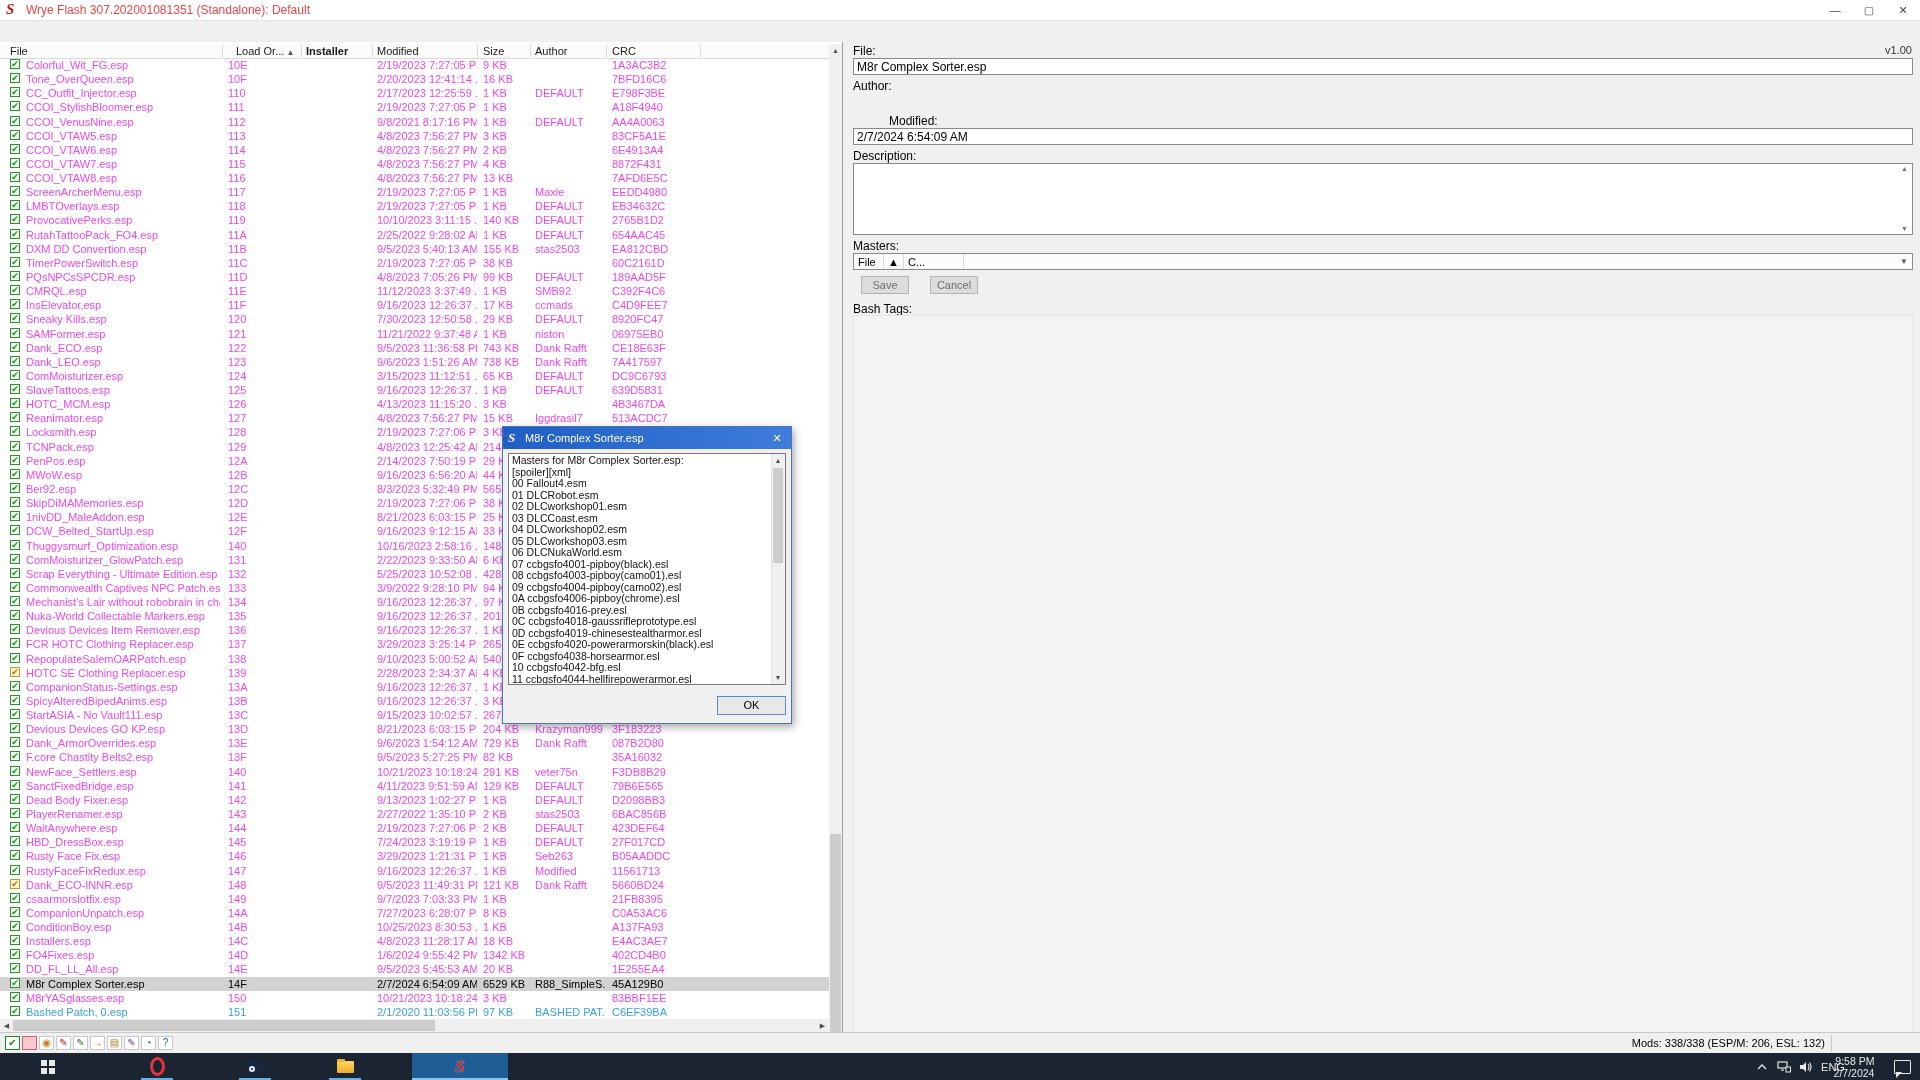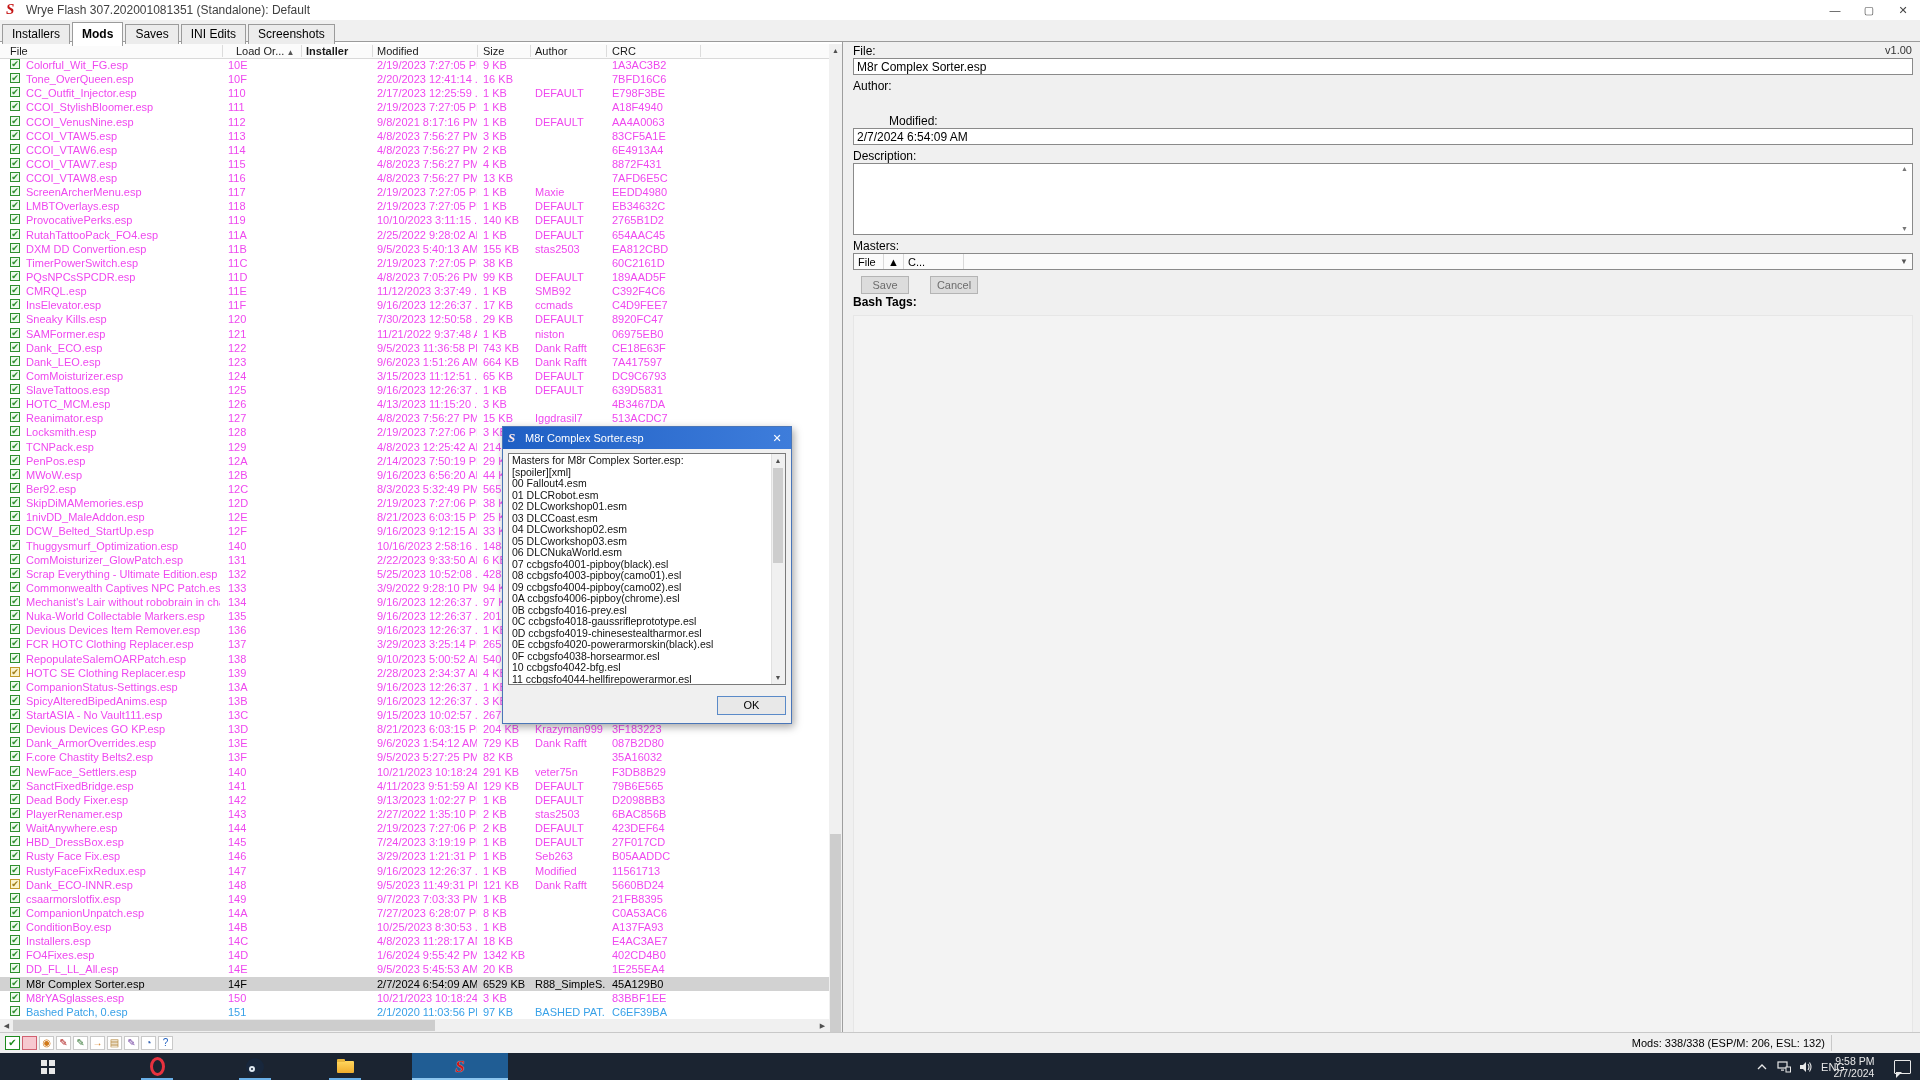--- a/index.html
+++ b/index.html
@@ -3,21 +3,21 @@
 <meta charset="utf-8">
 <style>
   html,body{margin:0;padding:0;}
   .screen{position:relative;width:1920px;height:1080px;background:#f0f0f0;
     font-family:"Liberation Sans",sans-serif;overflow:hidden;color:#000;}
   
   .titlebar{position:absolute;left:0;top:0;width:1920px;height:20px;background:#ffffff;
     border-bottom:1px solid #e4e4e4;font-size:12px;}
   .appicon{position:absolute;left:6px;top:2px;width:14px;height:14px;color:#c41414;
     font-family:"Liberation Serif",serif;font-style:italic;font-weight:bold;font-size:15px;line-height:14px;}
-  .apptitle{position:absolute;left:26px;top:3px;color:#404040;}
+  .apptitle{position:absolute;left:26px;top:3px;color:#ef4444;}
   .winbtn{position:absolute;top:0;width:34px;height:20px;text-align:center;line-height:20px;
     font-size:11px;color:#444;}
   
   .tabstrip{position:absolute;left:0;top:20px;width:1920px;height:22px;background:#f0f0f0;}
   .tabstrip .edge{position:absolute;left:0;right:0;bottom:0;border-bottom:1px solid #9b9b9b;}
   .tab{position:relative;display:inline-block;margin-left:2px;margin-top:4px;padding:2px 9px 3px 9px;
     font-size:12px;background:#ececec;border:1px solid #9b9b9b;border-bottom:none;z-index:1;}
   .tab.active{background:#ffffff;margin-top:1px;padding-top:4px;padding-bottom:5px;z-index:3;font-weight:bold;}
   
   .listpane{position:absolute;left:0;top:42px;width:843px;height:990px;background:#ffffff;
@@ -113,24 +113,20 @@
 <body>
 
 <div class="screen">
 
   <div class="titlebar">
     <span class="appicon">S</span>
     <span class="apptitle">Wrye Flash 307.202001081351 (Standalone): Default</span>
     <span id="winbtns"><span class="winbtn" style="left: 1818px;">—</span><span class="winbtn" style="left: 1852px;">▢</span><span class="winbtn" style="left: 1886px;">✕</span></span>
   </div>
 
-  <div class="tabstrip">
-    <div class="edge"></div>
-    <span id="tabs"><span class="tab">Installers</span><span class="tab active">Mods</span><span class="tab">Saves</span><span class="tab">INI Edits</span><span class="tab">Screenshots</span></span>
-  </div>
 
   <div class="listpane">
     <div class="listheader" id="listheader">
         <span class="hcell" style="left: 10px; width: 210px;">File</span>
         <span class="hcell" style="left: 236px; width: 70px;">Load Or...<span class="sortglyph"> ▲</span></span>
         <span class="hcell" style="left: 306px; width: 66px; font-weight: bold;">Installer</span>
         <span class="hcell" style="left: 377px; width: 100px;">Modified</span>
         <span class="hcell" style="left: 483px; width: 47px;">Size</span>
         <span class="hcell" style="left: 535px; width: 70px;">Author</span>
         <span class="hcell" style="left: 612px; width: 88px;">CRC</span>
@@ -352,21 +348,21 @@
           <span class="cell c-size">743 KB</span>
           <span class="cell c-auth">Dank Rafft</span>
           <span class="cell c-crc">CE18E63F</span>
         </div>
         <div class="mrow" style="top: 296.779px; height: 14.1324px; line-height: 14.1324px; color: rgb(239, 72, 239);">
           <span class="cb">✔</span>
           <span class="cell c-file">Dank_LEO.esp</span>
           <span class="cell c-lo">123</span>
           <span class="cell c-inst"></span>
           <span class="cell c-mod">9/6/2023 1:51:26 AM</span>
-          <span class="cell c-size">664 KB</span>
+          <span class="cell c-size">738 KB</span>
           <span class="cell c-auth">Dank Rafft</span>
           <span class="cell c-crc">7A417597</span>
         </div>
         <div class="mrow" style="top: 310.912px; height: 14.1324px; line-height: 14.1324px; color: rgb(239, 72, 239);">
           <span class="cb">✔</span>
           <span class="cell c-file">ComMoisturizer.esp</span>
           <span class="cell c-lo">124</span>
           <span class="cell c-inst"></span>
           <span class="cell c-mod">3/15/2023 11:12:51 ...</span>
           <span class="cell c-size">65 KB</span>
@@ -858,21 +854,21 @@
         <span class="mseg" style="width: 30px;">File</span>
         <span class="mseg" style="width: 20px;">▲</span>
         <span class="mseg" style="width: 60px;">C...</span>
         <span class="mseg fill"></span>
         <span class="mdrop">▼</span>
       </div>
 
     <div class="pbtn" style="left:18px;">Save</div>
     <div class="pbtn" style="left:87px;">Cancel</div>
 
-    <span class="dlabel" style="top:253px;font-weight:bold;">Bash Tags:</span>
+    <span class="dlabel" style="top:260px;">Bash Tags:</span>
     <div class="bashtags"></div>
   </div>
 
   <div class="dialog">
     <div class="dtitle">
       <span class="dicon">S</span>
       <span class="dtext">M8r Complex Sorter.esp</span>
       <span class="dclose">✕</span>
     </div>
     <div class="dlist">

